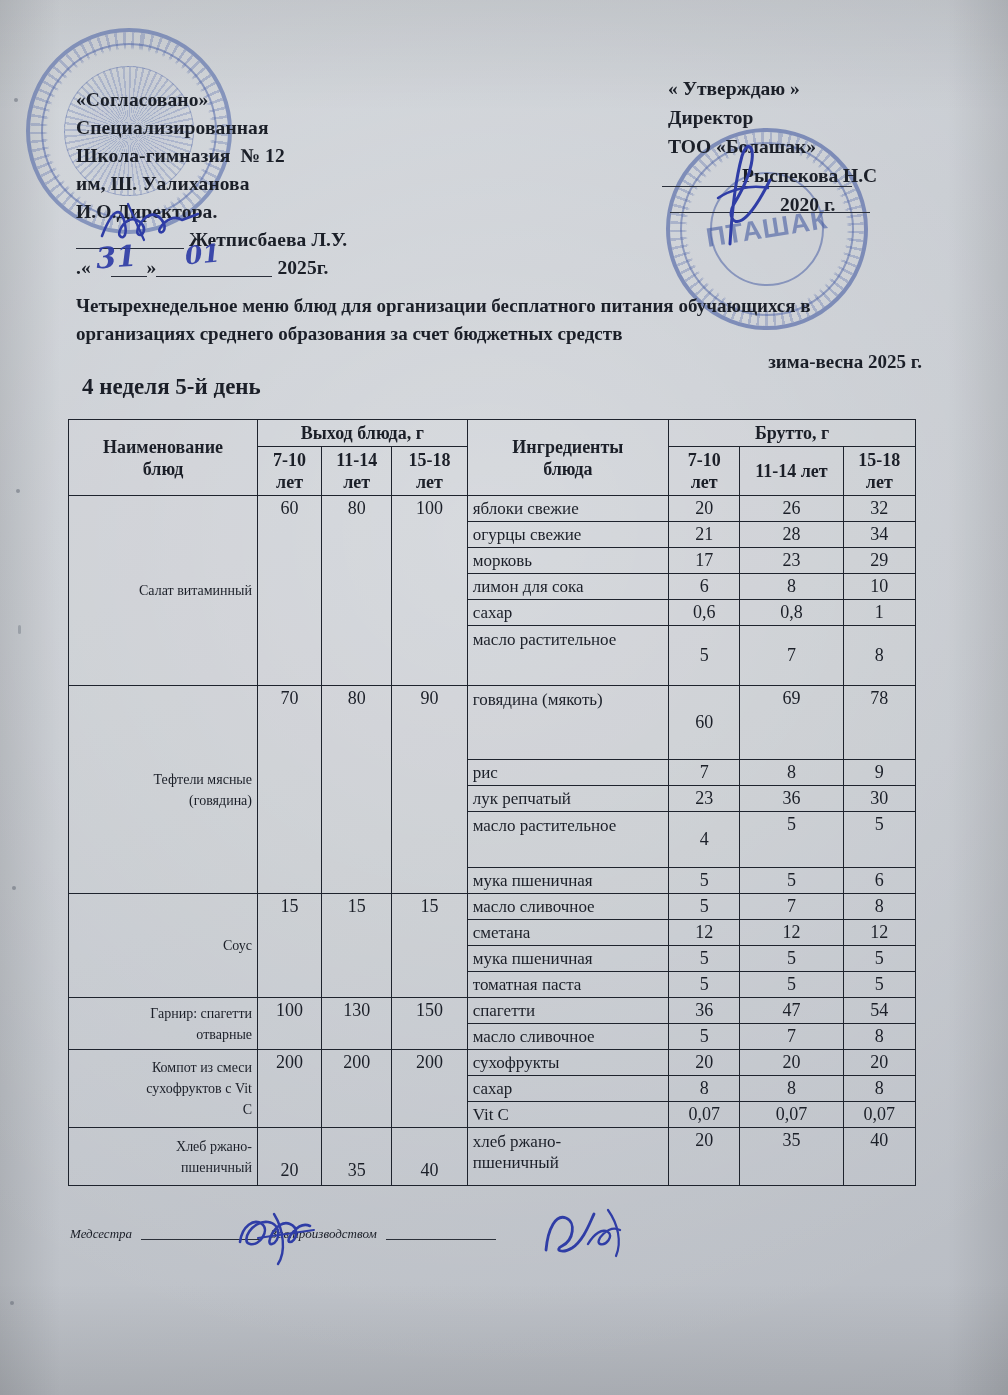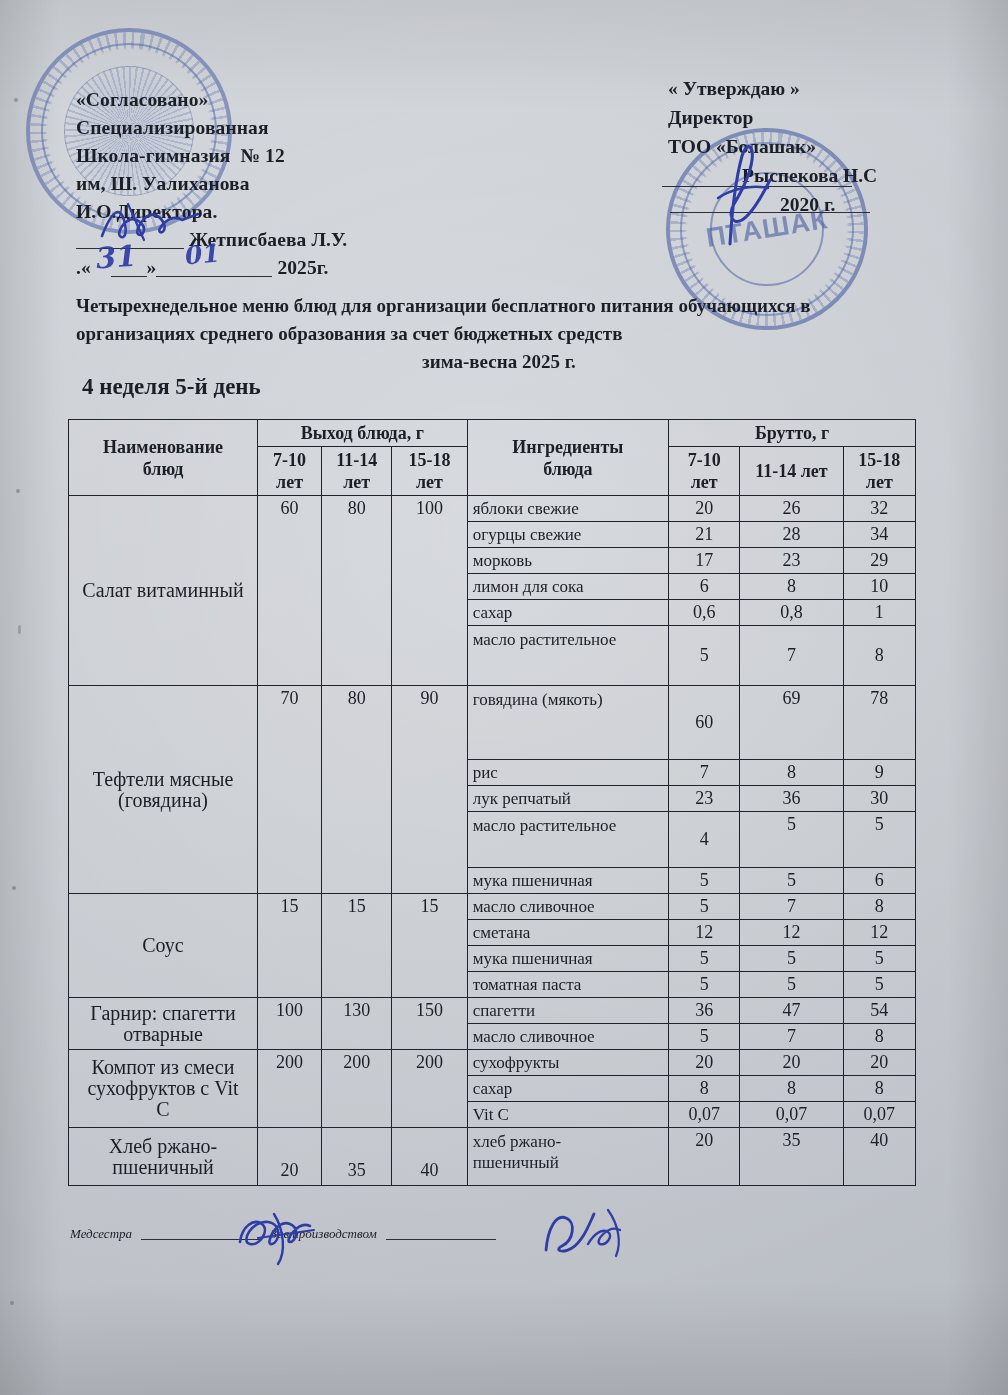--- a/index.html
+++ b/index.html
@@ -82,21 +82,21 @@
   
   .title-block {
     position: absolute;
     left: 76px;
     top: 292px;
     width: 846px;
     font-size: 19px;
     font-weight: bold;
     line-height: 28px;
   }
-  .title-block .ctr { text-align: center; }
+  .title-block .ctr { text-align: right; }
   .subtitle {
     position: absolute;
     left: 82px;
     top: 374px;
     font-size: 23px;
     font-weight: bold;
   }
 
   
   .menu-table-wrap {
@@ -118,24 +118,24 @@
     vertical-align: middle;
     line-height: 21px;
   }
   table.menu th {
     text-align: center;
     font-weight: bold;
     font-size: 18px;
     line-height: 22px;
   }
   td.dish {
-    text-align: center;
+    text-align: right;
     vertical-align: top;
     padding-top: 5px;
-    font-size: 20px;
+    font-size: 14px;
     line-height: 24px;
   }
   td.ingr {
     text-align: left;
     padding-left: 7px;
     font-size: 17px;
   }
   td.num {
     text-align: center;
     font-size: 18px;

